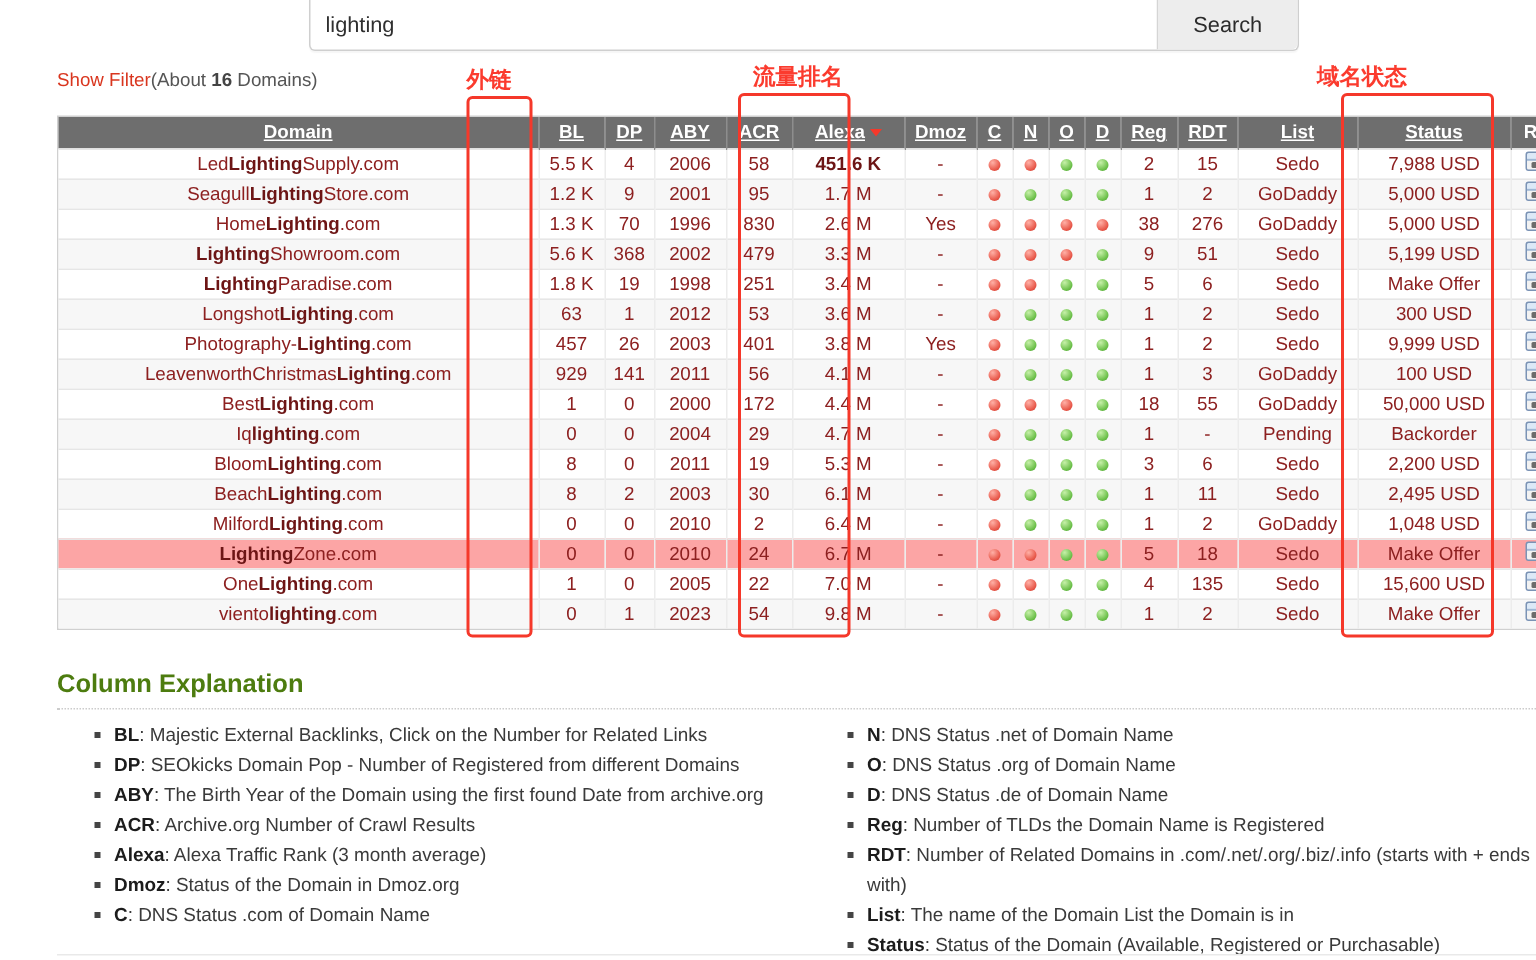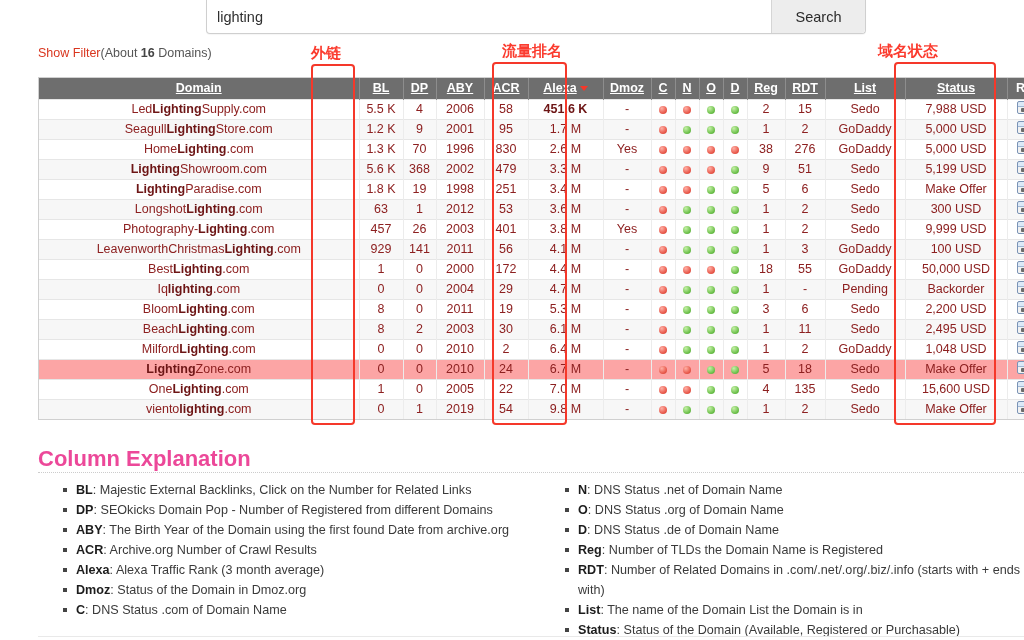--- a/index.html
+++ b/index.html
@@ -140,21 +140,21 @@
     position: relative;
   }
   .rl-icon:after{
     content:""; position:absolute; left:3px; bottom:1px;
     width:9px; height:4px; background:#6b6b6b; border-radius:1px;
   }
 
   
   .explain-title {
     position: absolute; left: 10px; top: 446px;
-    font-size: 22px; font-weight: bold; color:#ec4899;
+    font-size: 17px; font-weight: bold; color:#4d7c0f;
   }
   .explain-rule {
     position: absolute; left: 10px; top: 472px; width: 1004px;
     border-top: 1px dotted #cccccc;
   }
   .explain-cols {
     position: absolute; left: 10px; top: 480px;
     width: 1004px; display: flex; gap: 0px;
   }
   .explain-col { width: 512px; }
@@ -481,21 +481,21 @@
             <td>4</td>
             <td>135</td>
             <td class="c-list">Sedo</td>
             <td class="status-green">15,600 USD</td>
             <td><span class="rl-icon"></span></td>
           </tr>
           <tr>
             <td class="c-domain"><span>viento</span><b>lighting</b><span>.com</span></td>
             <td>0</td>
             <td>1</td>
-            <td>2019</td>
+            <td>2023</td>
             <td>54</td>
             <td class="c-alexa">9.8 M</td>
             <td class="c-dmoz">-</td>
             <td><span class="dot red"></span></td>
             <td><span class="dot green"></span></td>
             <td><span class="dot green"></span></td>
             <td><span class="dot green"></span></td>
             <td>1</td>
             <td>2</td>
             <td class="c-list">Sedo</td>

